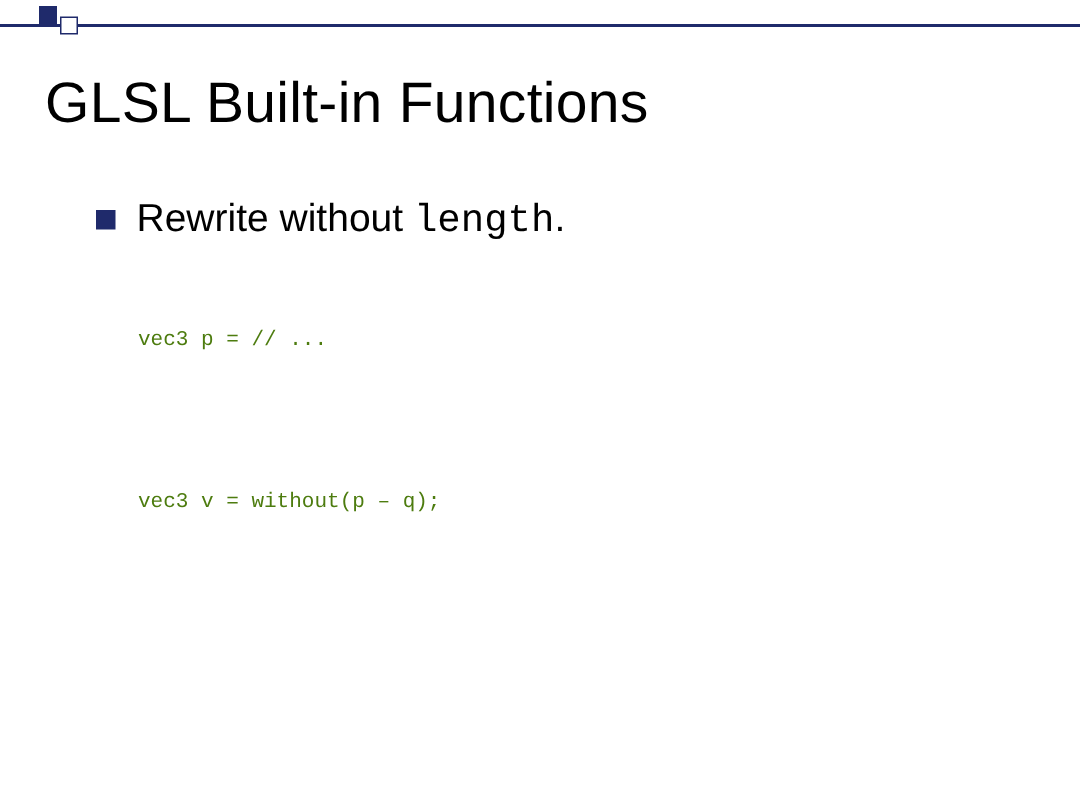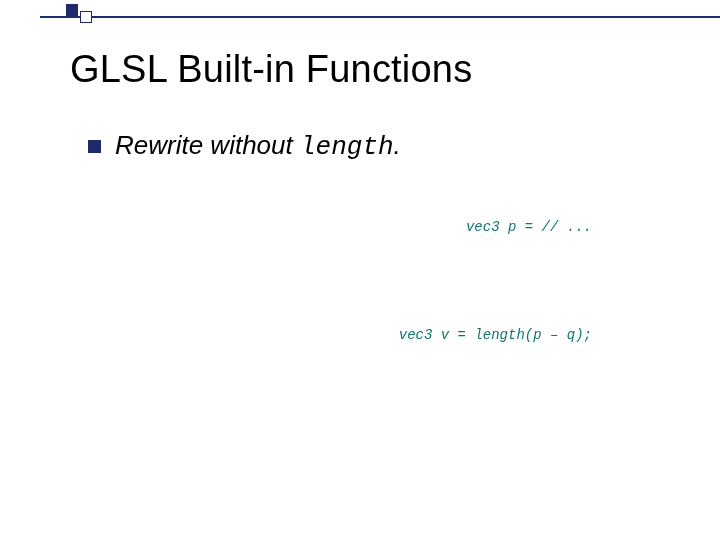--- a/index.html
+++ b/index.html
@@ -1,30 +1,30 @@
 <!DOCTYPE html>
 <html><head>
 <meta charset="utf-8">
 <style>
   * { margin: 0; padding: 0; box-sizing: border-box; }
   html, body { width: 720px; height: 540px; background: #fff; font-family: Arial, Helvetica, sans-serif; }
-  .slide { width: 592px; height: 540px; position: relative; padding: 0; margin-left: 40px; }
+  .slide { width: 592px; height: 540px; position: relative; padding: 0; }
   .deco { position: absolute; top: 0; left: 0; width: 720px; height: 28px; }
   .deco .hline { position: absolute; left: 0; top: 16px; width: 720px; height: 2px; background: #1f2a6b; }
   .deco .sq { position: absolute; width: 12px; height: 12px; border: 1px solid #1f2a6b; background: #fff; }
   .deco .sq.fill { background: #1f2a6b; }
   .deco .sq.a { left: 26px; top: 4px; }
   .deco .sq.b { left: 40px; top: 11px; }
   .title { position: absolute; left: 30px; top: 48px; font-size: 38px; color: #000; letter-spacing: 0.2px; }
-  .body { position: absolute; left: 48px; top: 130px; right: 40px; font-style: italic; }
+  .body { position: absolute; left: 64px; top: 130px; right: 40px; }
   .bullet-row { display: flex; align-items: center; gap: 14px; margin-bottom: 18px; }
   .bullet { width: 13px; height: 13px; background: #1f2a6b; flex: 0 0 auto; }
   .bullet-text { font-size: 26px; color: #000; }
   .bullet-text .mono { font-family: "Courier New", Courier, monospace; }
-  .code { margin-left: 28px; font-family: "Courier New", Courier, monospace; font-size: 14px; line-height: 1.35; color: #0f766e; white-space: pre; text-align: right; }
+  .code { margin-left: 28px; font-family: "Courier New", Courier, monospace; font-size: 14px; line-height: 1.35; color: #4d7c0f; white-space: pre; }
   .code .gap { display: block; height: 14px; }
 </style>
 </head>
 <body>
 
 <div class="slide">
   <div class="deco">
     <div class="hline"></div>
     <div class="sq fill a"></div>
     <div class="sq b"></div>
@@ -36,16 +36,16 @@
     <div class="bullet-row">
       <div class="bullet"></div>
       <div class="bullet-text">
         <span>Rewrite without </span><span class="mono">length</span><span>.</span>
       </div>
     </div>
 
     <div class="code">
       <div>vec3 p = // ...</div>
       <span class="gap"></span>
-      <div>vec3 v = length(p – q);</div>
+      <div>vec3 v = without(p – q);</div>
     </div>
   </div>
 </div>
 
 </body></html>

